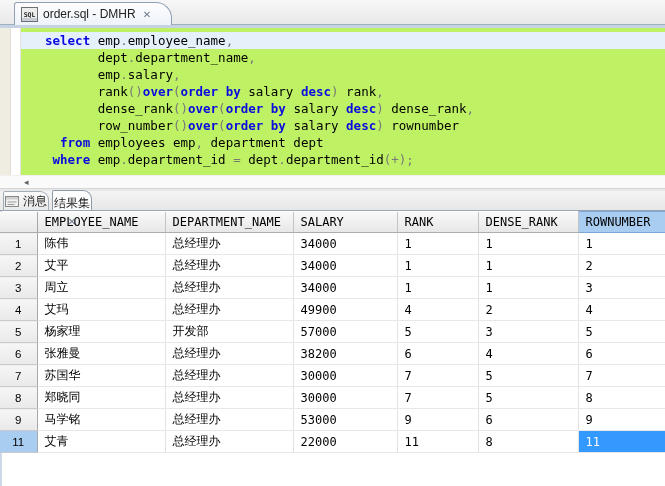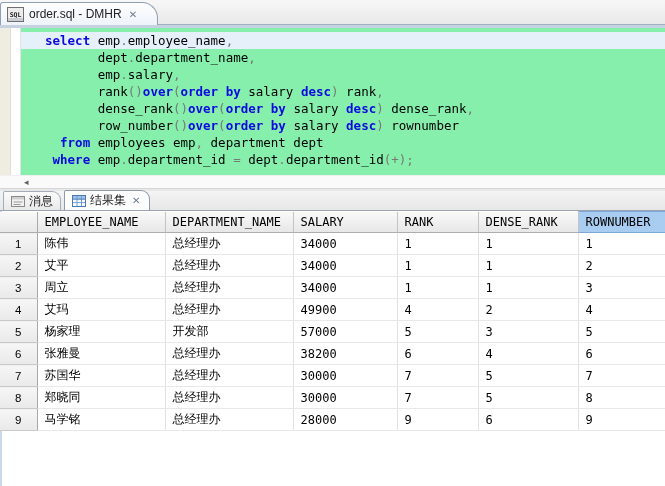--- a/index.html
+++ b/index.html
@@ -4,54 +4,54 @@
 <style>
   * { margin:0; padding:0; box-sizing:border-box; }
   html,body { width:665px; height:486px; overflow:hidden; background:#f0f0f0;
               font-family:"Liberation Sans","DejaVu Sans",sans-serif; }
   .window { width:665px; height:486px; background:#ffffff; position:relative;
             box-shadow: inset 2px 0 0 #ccd9ea; }
 
   
   .editor-tabbar { height:25px; background:linear-gradient(#f7f7f7,#e9e9e9);
                    border-bottom:1px solid #9fb0c4; position:relative; }
-  .editor-tab { position:absolute; left:0; top:2px; height:23px; display:flex; align-items:center;
+  .editor-tab { position:absolute; left:14px; top:2px; height:23px; display:flex; align-items:center;
                 gap:5px; padding:0 18px 0 6px; background:linear-gradient(#fefefe,#eef3fa);
                 border:1px solid #8e9fb5; border-bottom:none; border-radius:3px 16px 0 0;
                 font-size:12px; color:#222; }
   .tab-close { font-size:10px; color:#6e7b8c; padding:0 2px; cursor:pointer; }
   .tabbar-accent { height:3px; background:#c6d2e2; }
 
   
-  .editor { height:147px; background:#86efac; position:relative; display:flex; }
+  .editor { height:147px; background:#bef264; position:relative; display:flex; }
   .annotation-ruler { width:11px; background:#efede2; border-right:1px solid #e2dfd2; }
   .ruler-gap { width:10px; background:#fff; border-right:1px solid #e3e3e3; }
   .code-area { flex:1; padding-top:4px; font-family:"DejaVu Sans Mono","Liberation Mono",monospace;
                font-size:12.5px; line-height:17px; white-space:pre; overflow:hidden; }
   .code-line { height:17px; padding-left:24px; }
   .code-line.current { background:#e6f0fb; }
   .tok-kw { color:#0909e0; font-weight:bold; }
   .tok-pl { color:#000000; }
   .tok-op { color:#787878; }
 
   
   .h-scrollbar { height:13px; background:#fafafa; border-top:1px solid #f0f0f0;
                  display:flex; align-items:center; padding-left:24px; }
   .scroll-arrow { font-size:9px; color:#606060; line-height:13px; cursor:pointer; }
 
   .sash { height:3px; background:#e8e8e8; border-top:1px solid #d6d6d6; }
 
   
   .results-tabbar { height:20px; background:linear-gradient(#f4f4f4,#e7e7e7);
                     border-bottom:1px solid #9aa5b1; display:flex; align-items:flex-end; }
-  .r-tab { display:flex; align-items:center; gap:4px; height:19px; padding:0 7px;
+  .r-tab { display:flex; align-items:center; gap:4px; height:19px; padding:0 1px;
            font-size:12px; color:#222; border:1px solid #a3adb9; border-bottom:none;
            border-radius:2px 9px 0 0; margin-left:3px;
            background:linear-gradient(#fbfbfb,#e9e9e9); cursor:pointer; }
-  .r-tab.active { background:#fdfdfd; border-color:#8e9aa9; height:20px; }
+  .r-tab.active { background:#fdfdfd; border-color:#8e9aa9; height:20px;flex-direction:column; }
 
   
   table.results { border-collapse:collapse; table-layout:fixed; width:665px;
                   font-size:12px; }
   .results th { height:21px; background:linear-gradient(#f9f9f9,#e7e7e7);
                 border-right:1px solid #c3c3c3; border-bottom:1px solid #adadad;
                 font-family:"DejaVu Sans Mono","Liberation Mono",monospace; font-weight:normal;
                 text-align:left; padding:0 0 0 7px; color:#000; overflow:hidden; white-space:nowrap; }
   .results th.gutter-h { border-right:1px solid #a8a8a8; }
   .results th.sel-col { background:#a9cdf1; border:1px solid #7da7d9; }
@@ -211,21 +211,30 @@
           <td>总经理办</td>
           <td>30000</td>
           <td>7</td>
           <td>5</td>
           <td>8</td>
         </tr>
         <tr>
           <td class="gutter">9</td>
           <td>马学铭</td>
           <td>总经理办</td>
-          <td>28000</td>
+          <td>53000</td>
           <td>9</td>
           <td>6</td>
           <td>9</td>
         </tr>
+        <tr>
+          <td class="gutter sel-row">11</td>
+          <td>艾青</td>
+          <td>总经理办</td>
+          <td>22000</td>
+          <td>11</td>
+          <td>8</td>
+          <td class="sel-cell">11</td>
+        </tr>
       </tbody>
   </table>
 
 </div>
 
 </body></html>

